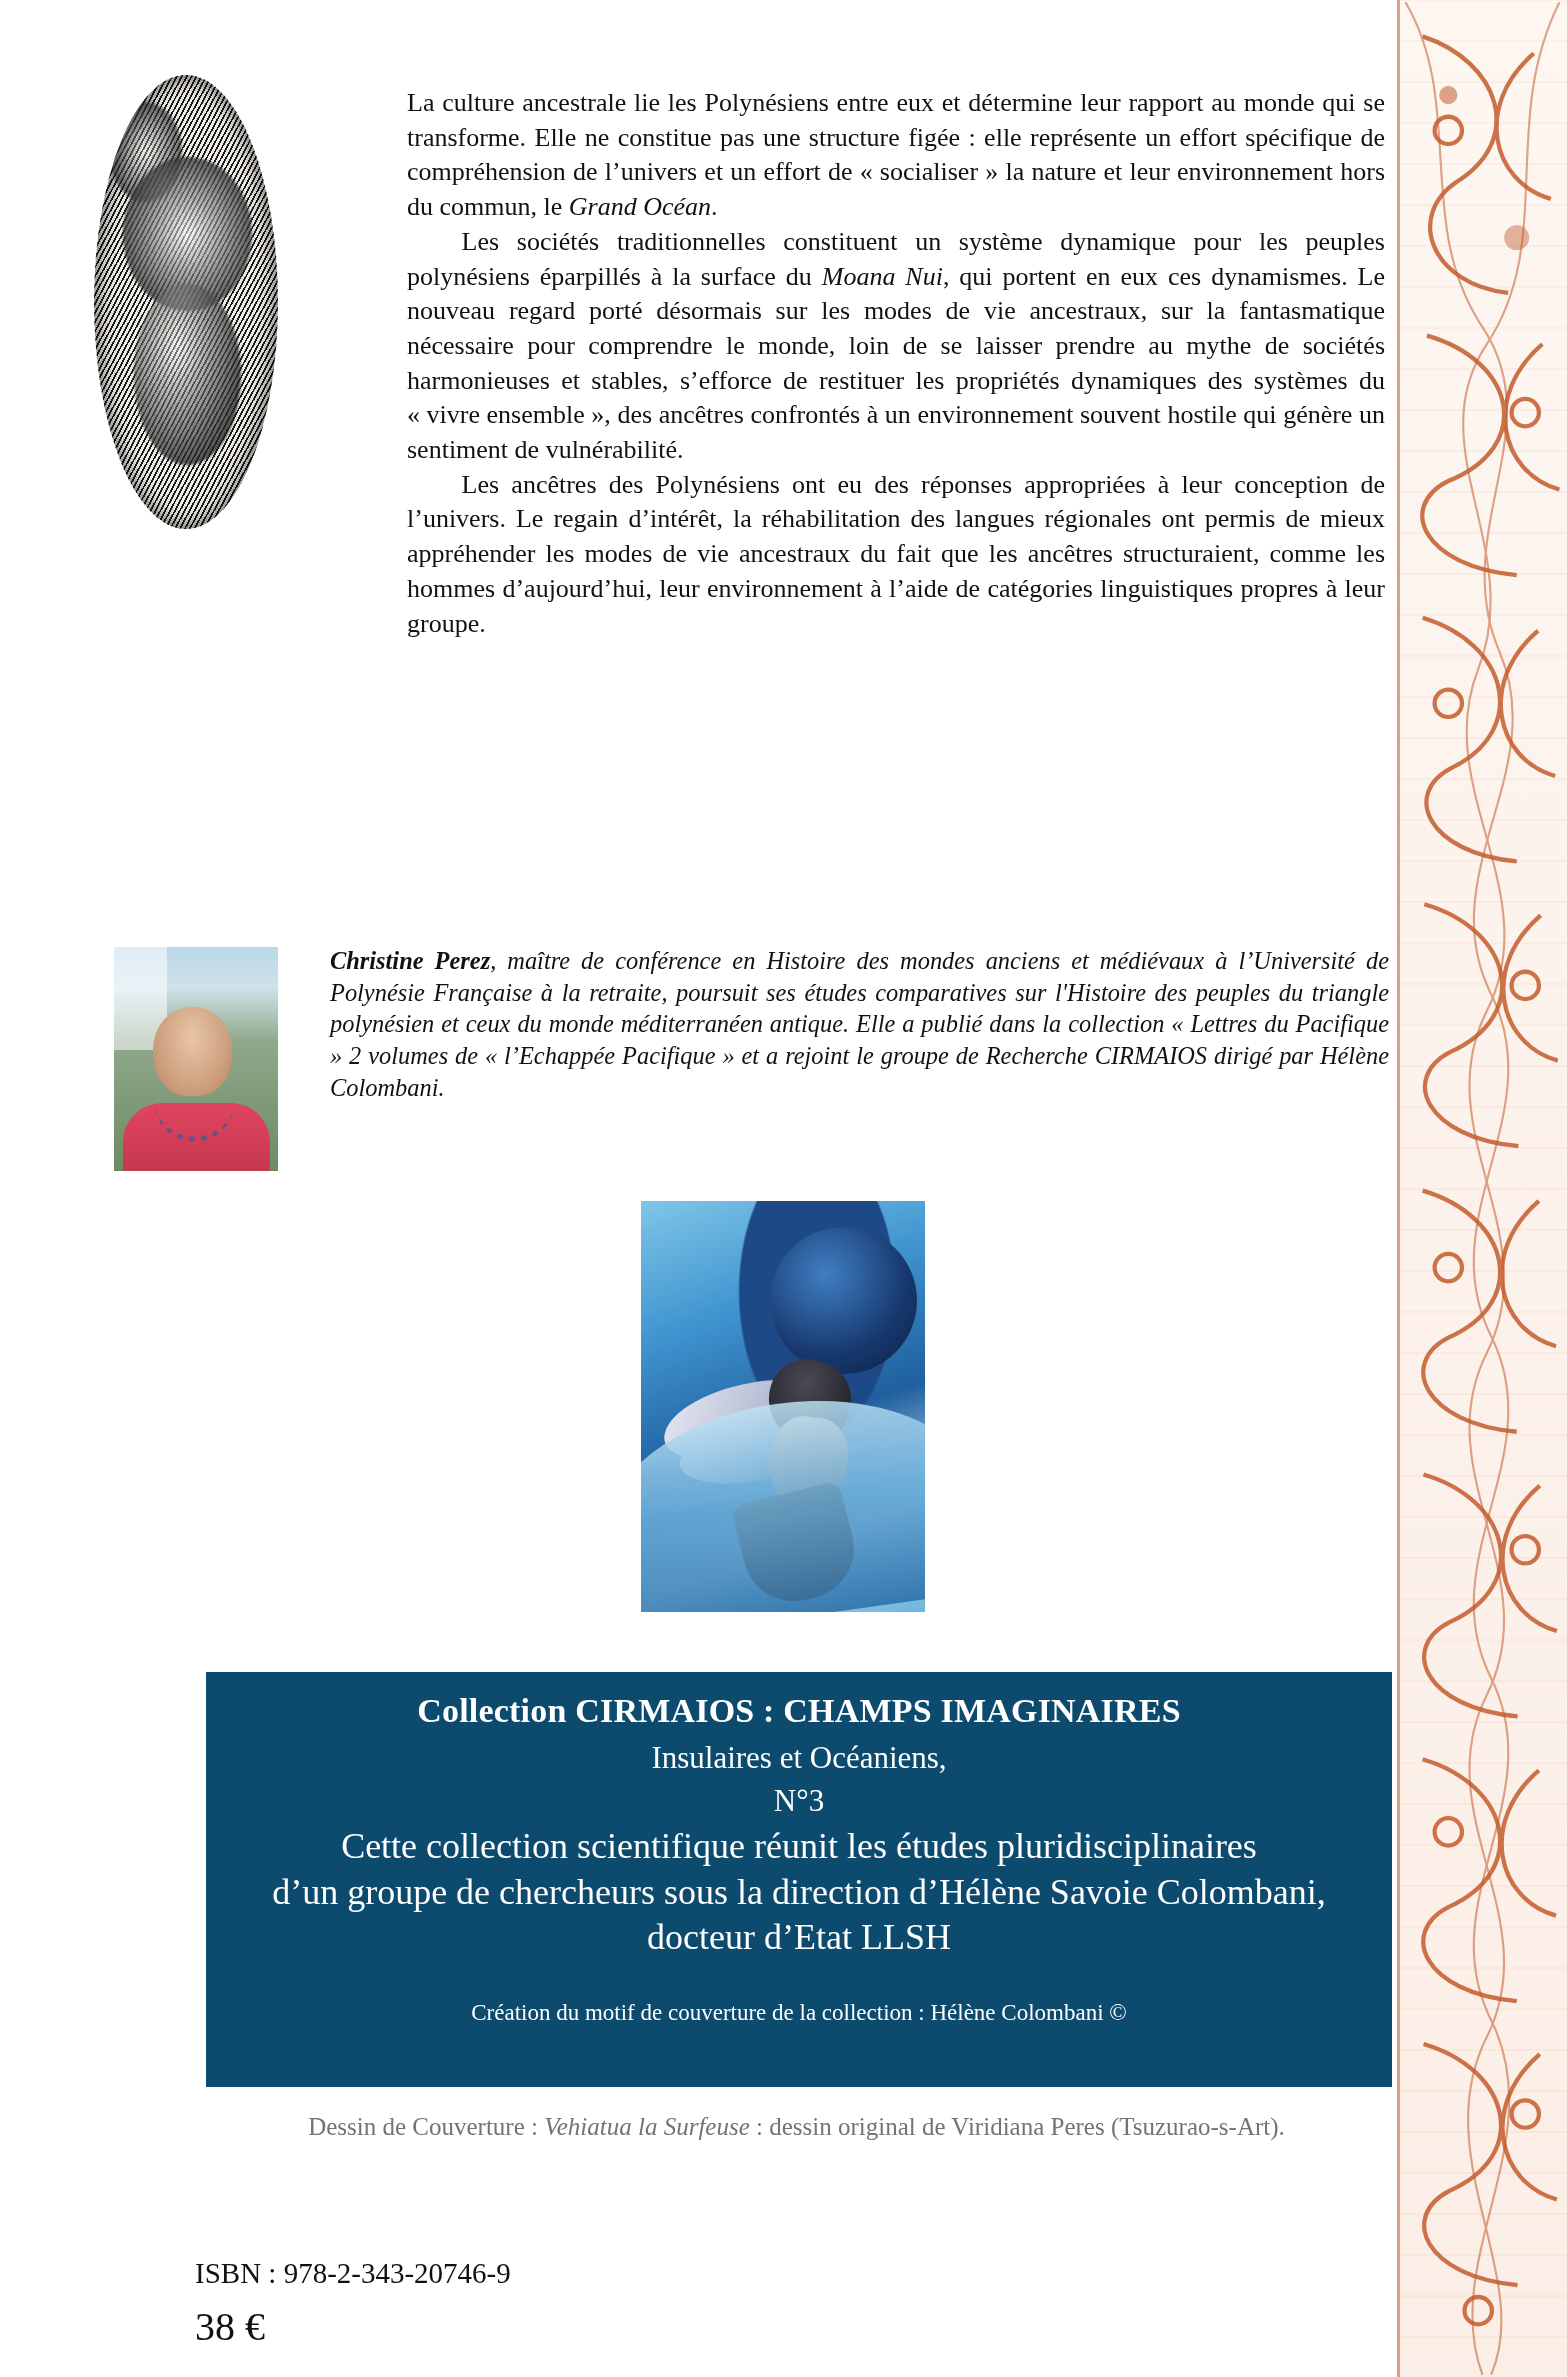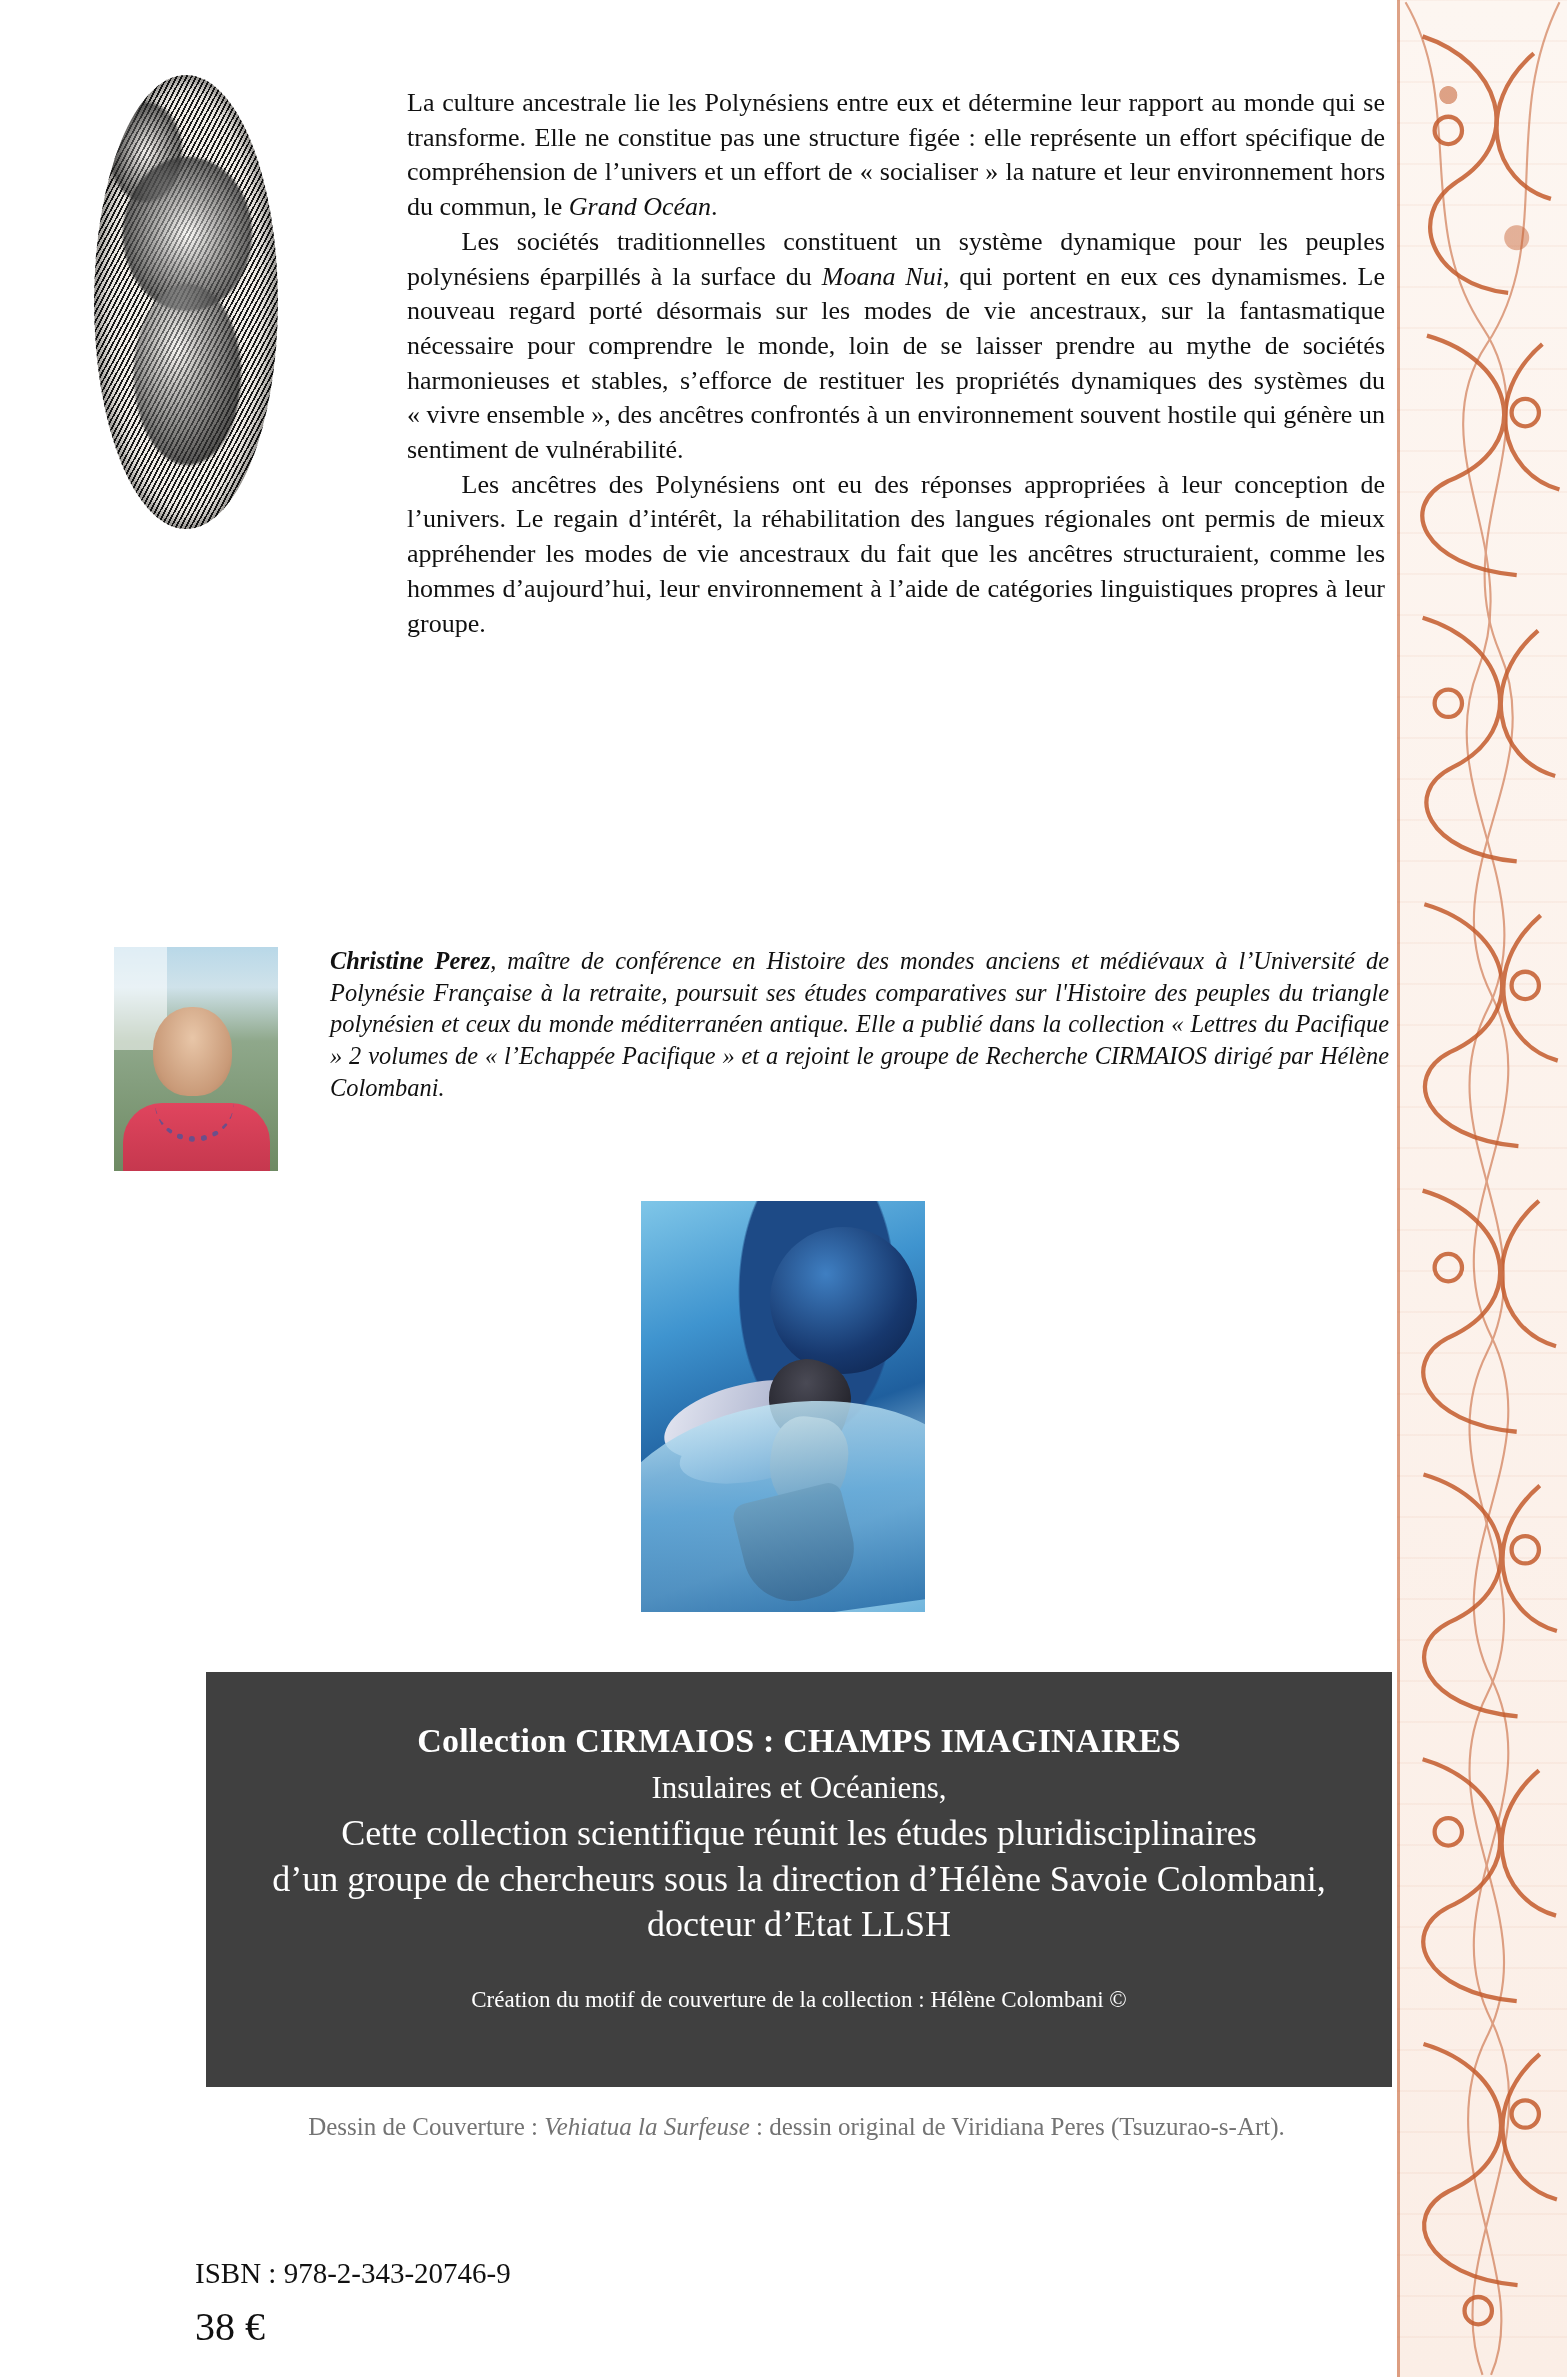--- a/index.html
+++ b/index.html
@@ -125,24 +125,24 @@
   #cover-art .surfer-hair{position:absolute;left:127px;top:159px;width:82px;height:82px;border-radius:50% 50% 40% 60%;
     background:radial-gradient(ellipse at 40% 30%,#4a4a55,#15151c);transform:rotate(18deg);}
   #cover-art .surfer-body{position:absolute;left:129px;top:216px;width:77px;height:94px;border-radius:40% 40% 50% 50%;
     background:linear-gradient(150deg,#f0c6a4 0%,#d39b71 100%);transform:rotate(8deg);}
   #cover-art .board{position:absolute;left:101px;top:291px;width:111px;height:108px;border-radius:13.7px 13.7px 46% 46%;
     background:linear-gradient(160deg,#8a5a32 0%,#6b4220 100%);transform:rotate(-14deg);}
 
   
   #collection-block{
     position:absolute;left:206px;top:1672px;width:1186px;height:415px;
-    background:#404040;
+    background:#0c4a6e;
     color:#ffffff;
     text-align:center;
-    padding-top:31px;
+    padding-top:1px;
     box-sizing:border-box;
   }
   #collection-block .cb-title{font-size:34px;font-weight:bold;letter-spacing:0.2px;margin-top:19px;}
   #collection-block .cb-sub1{font-size:31px;margin-top:10.3px;}
   #collection-block .cb-sub2{font-size:31px;margin-top:6.9px;}
   #collection-block .cb-desc{font-size:36px;line-height:1.26;margin-top:5px;}
   #collection-block .cb-credit{font-size:23px;margin-top:40px;}
 
   
   #cover-credit{
@@ -195,20 +195,21 @@
     <div class="dolphin2"></div>
     <div class="surfer-hair"></div>
     <div class="surfer-body"></div>
     <div class="board"></div>
     <div class="wave"></div>
   </div>
 
   <div id="collection-block">
     <div class="cb-title">Collection CIRMAIOS : CHAMPS IMAGINAIRES</div>
     <div class="cb-sub1">Insulaires et Océaniens,</div>
+    <div class="cb-sub2">N°3</div>
     <div class="cb-desc">Cette collection scientifique réunit les études pluridisciplinaires<br>d’un groupe de chercheurs sous la direction d’Hélène Savoie Colombani,<br>docteur d’Etat LLSH</div>
     <div class="cb-credit">Création du motif de couverture de la collection : Hélène Colombani ©</div>
   </div>
 
   <div id="cover-credit">Dessin de Couverture&nbsp;: <span class="it">Vehiatua la Surfeuse</span>&nbsp;: dessin original de Viridiana Peres (Tsuzurao-s-Art).</div>
 
   <div id="isbn">ISBN : 978-2-343-20746-9</div>
   <div id="price">38 €</div>
 
 </div>

